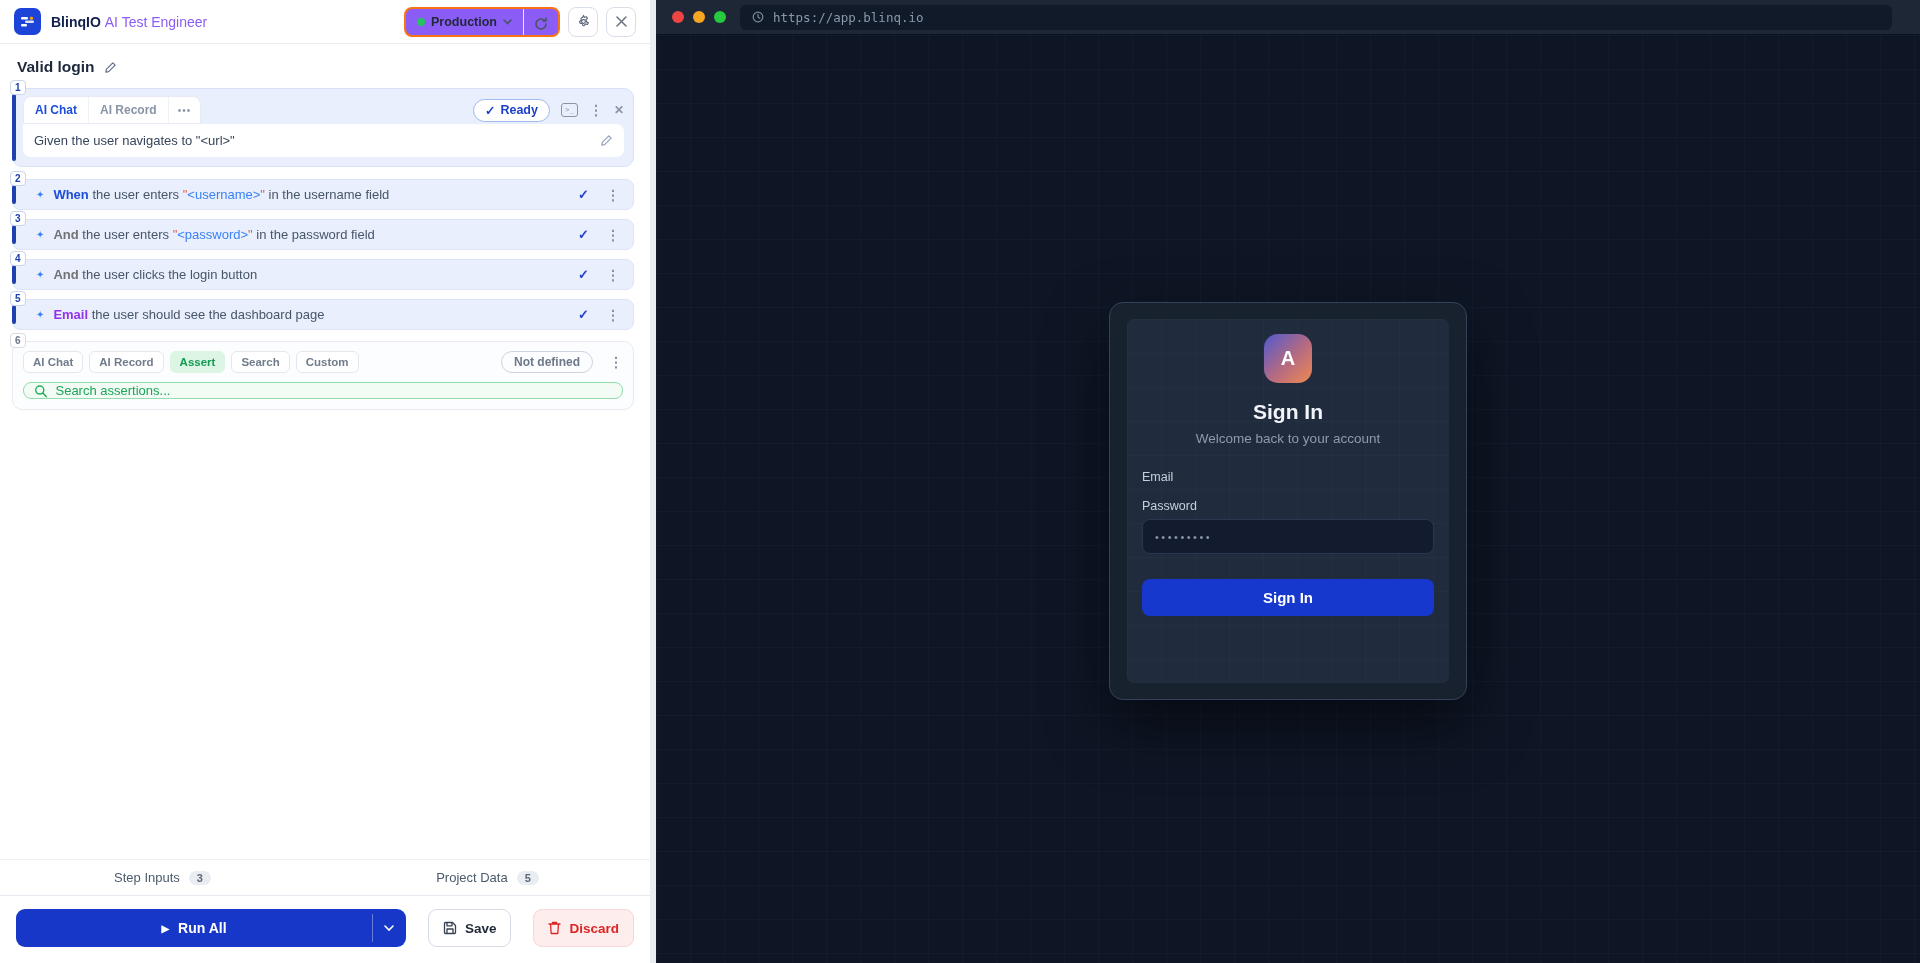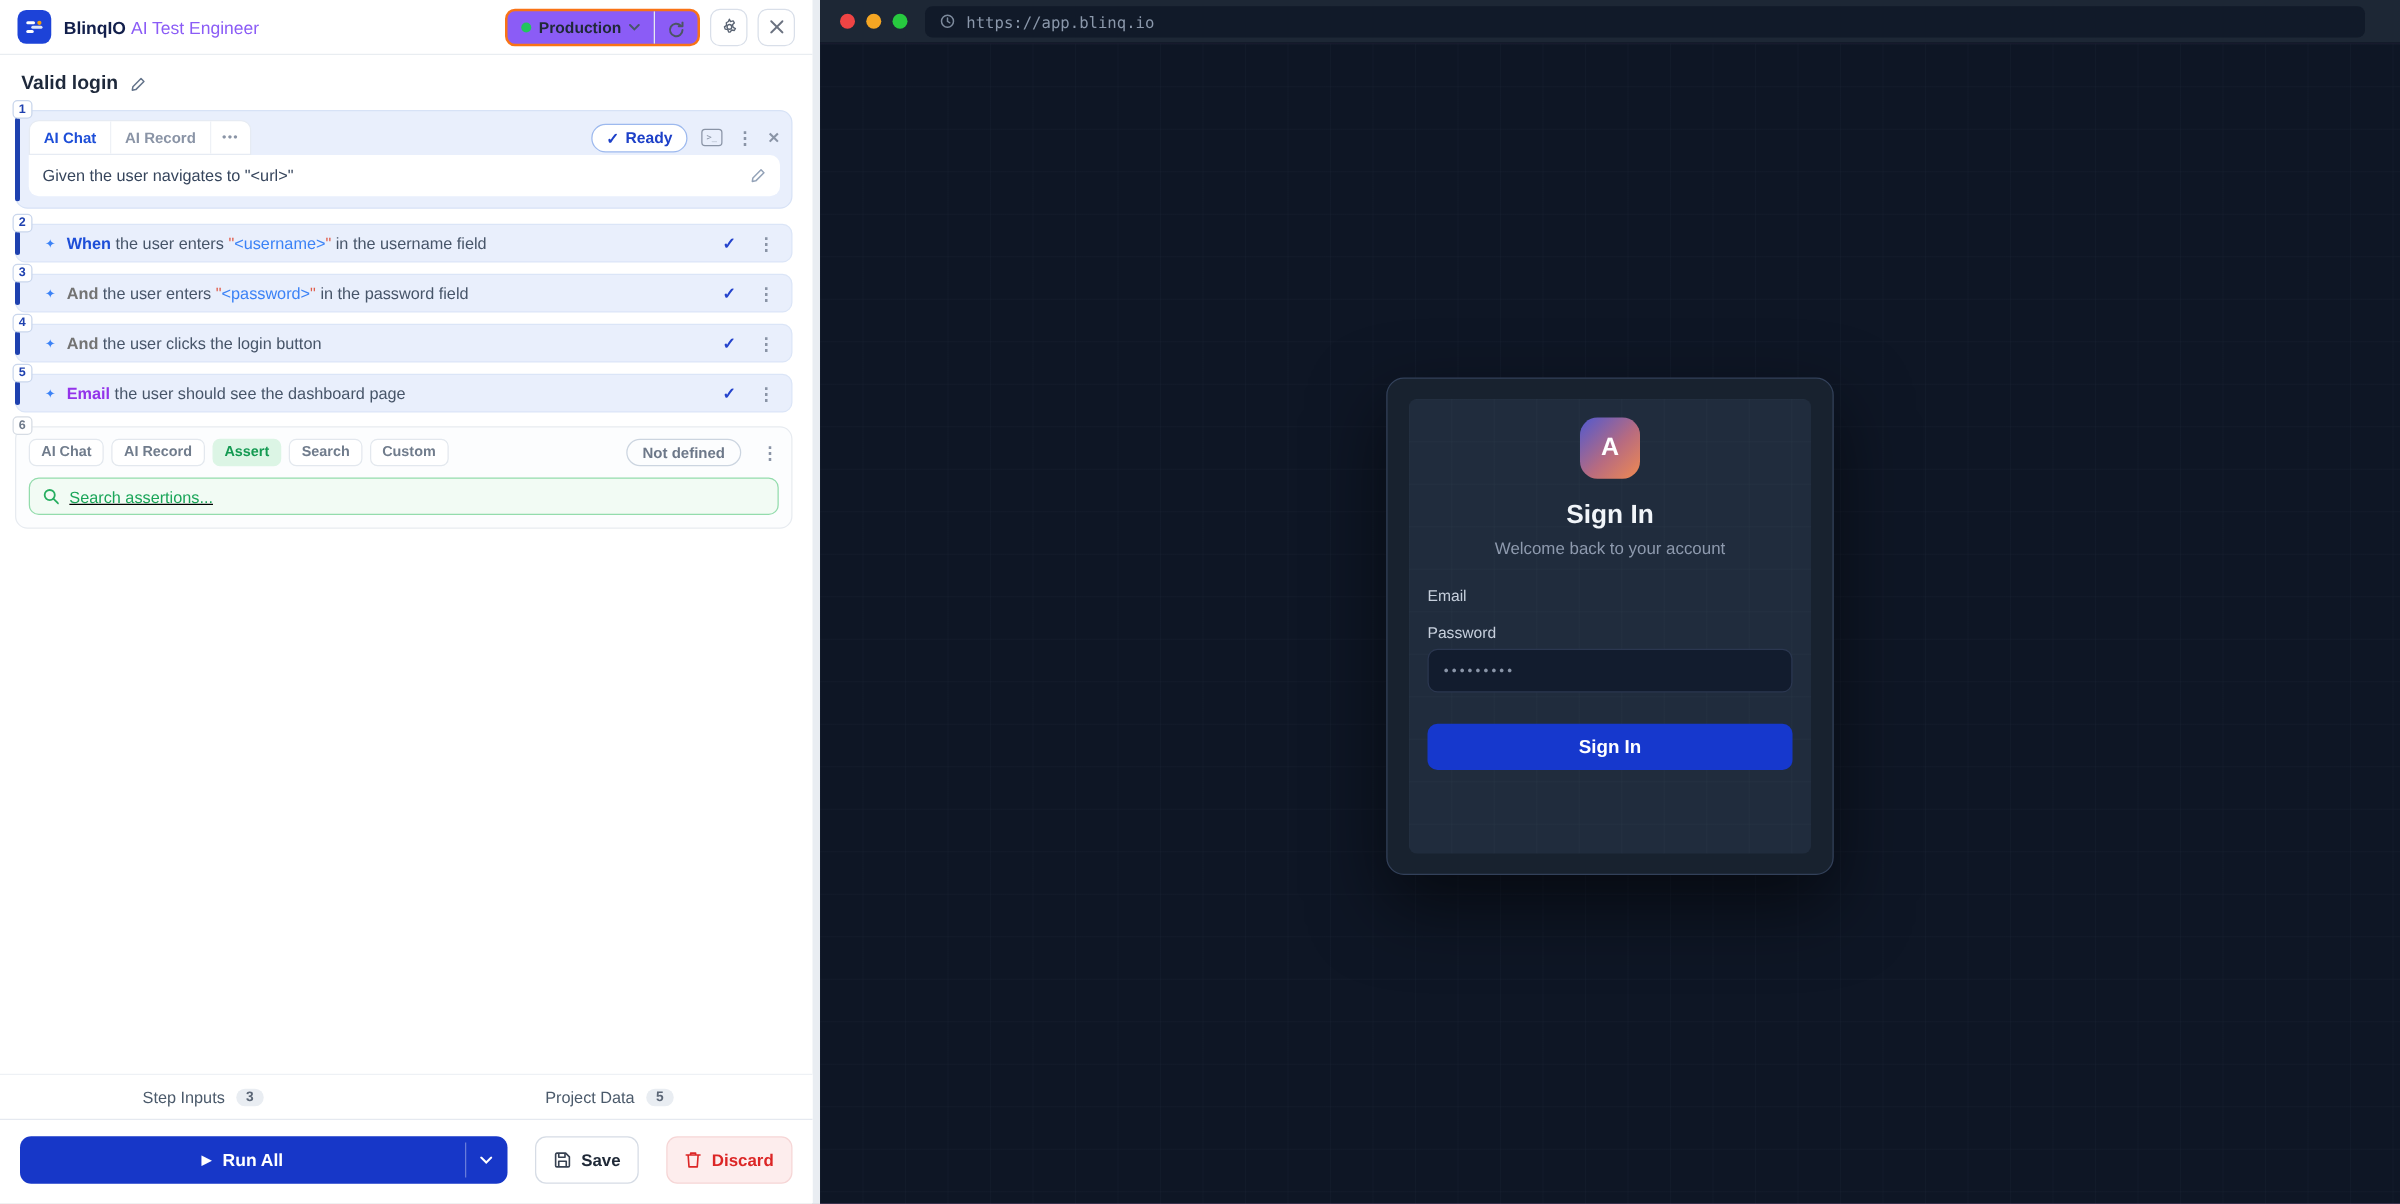--- a/index.html
+++ b/index.html
@@ -56,21 +56,21 @@
   .pq { color:#e05d4b; }
   .step-right { margin-left:auto; display:flex; align-items:center; gap:17px; }
   .chk { color:#2443cc; font-size:13px; font-weight:700; }
 
   .step-assert { background:#fcfdfe; border:1px solid #e7ebf0; border-radius:10px; padding:9px 10px 10px 10px; margin-top:11px; }
   .assert-tabs { display:flex; align-items:center; gap:6px; }
   .pill-tab { background:#fff; border:1px solid #e3e8ee; border-radius:6px; padding:4px 9px; font-size:11.5px; color:#707c8c; font-weight:600; }
   .pill-tab.active-green { background:#dcf5e5; border-color:#dcf5e5; color:#149a52; font-weight:700; }
   .notdef-pill { margin-left:auto; border:1.5px solid #ccd5e0; border-radius:999px; padding:3px 12px; font-size:12px; color:#6d7889; font-weight:600; }
   .assert-kebab { margin-left:10px; }
-  .search-box { margin-top:9px; height:30px; background:#f2fbf4; border:1px solid #93dcac; border-radius:8px; display:flex; align-items:center; gap:8px; padding:0 10px;text-decoration:underline; }
+  .search-box { margin-top:9px; height:17px; background:#f2fbf4; border:1px solid #93dcac; border-radius:8px; display:flex; align-items:center; gap:8px; padding:0 10px; }
   .search-box input { border:none; outline:none; background:transparent; font-size:13px; color:#1aa558; width:100%; font-family:"Liberation Sans",sans-serif; }
   .search-box input::placeholder { color:#1aa558; opacity:1; }
 
   .lp-footer { position:absolute; left:0; right:0; bottom:0; background:#fff; }
   .foot-tabs { display:flex; border-top:1px solid #eef1f5; height:36px; }
   .foot-tab { flex:1; display:flex; align-items:center; justify-content:center; gap:9px; font-size:13px; color:#4b5a6b; }
   .count-badge { background:#e9edf2; border-radius:999px; padding:1px 8px; font-size:11px; color:#5b6676; font-weight:600; }
   .foot-div { border-top:1px solid #e5e9f0; }
   .foot-actions { display:flex; align-items:center; gap:22px; padding:13px 16px 16px 16px; }
   .run-split { display:flex; width:430px; height:38px; border-radius:9px; overflow:hidden; background:#1737c8; }

